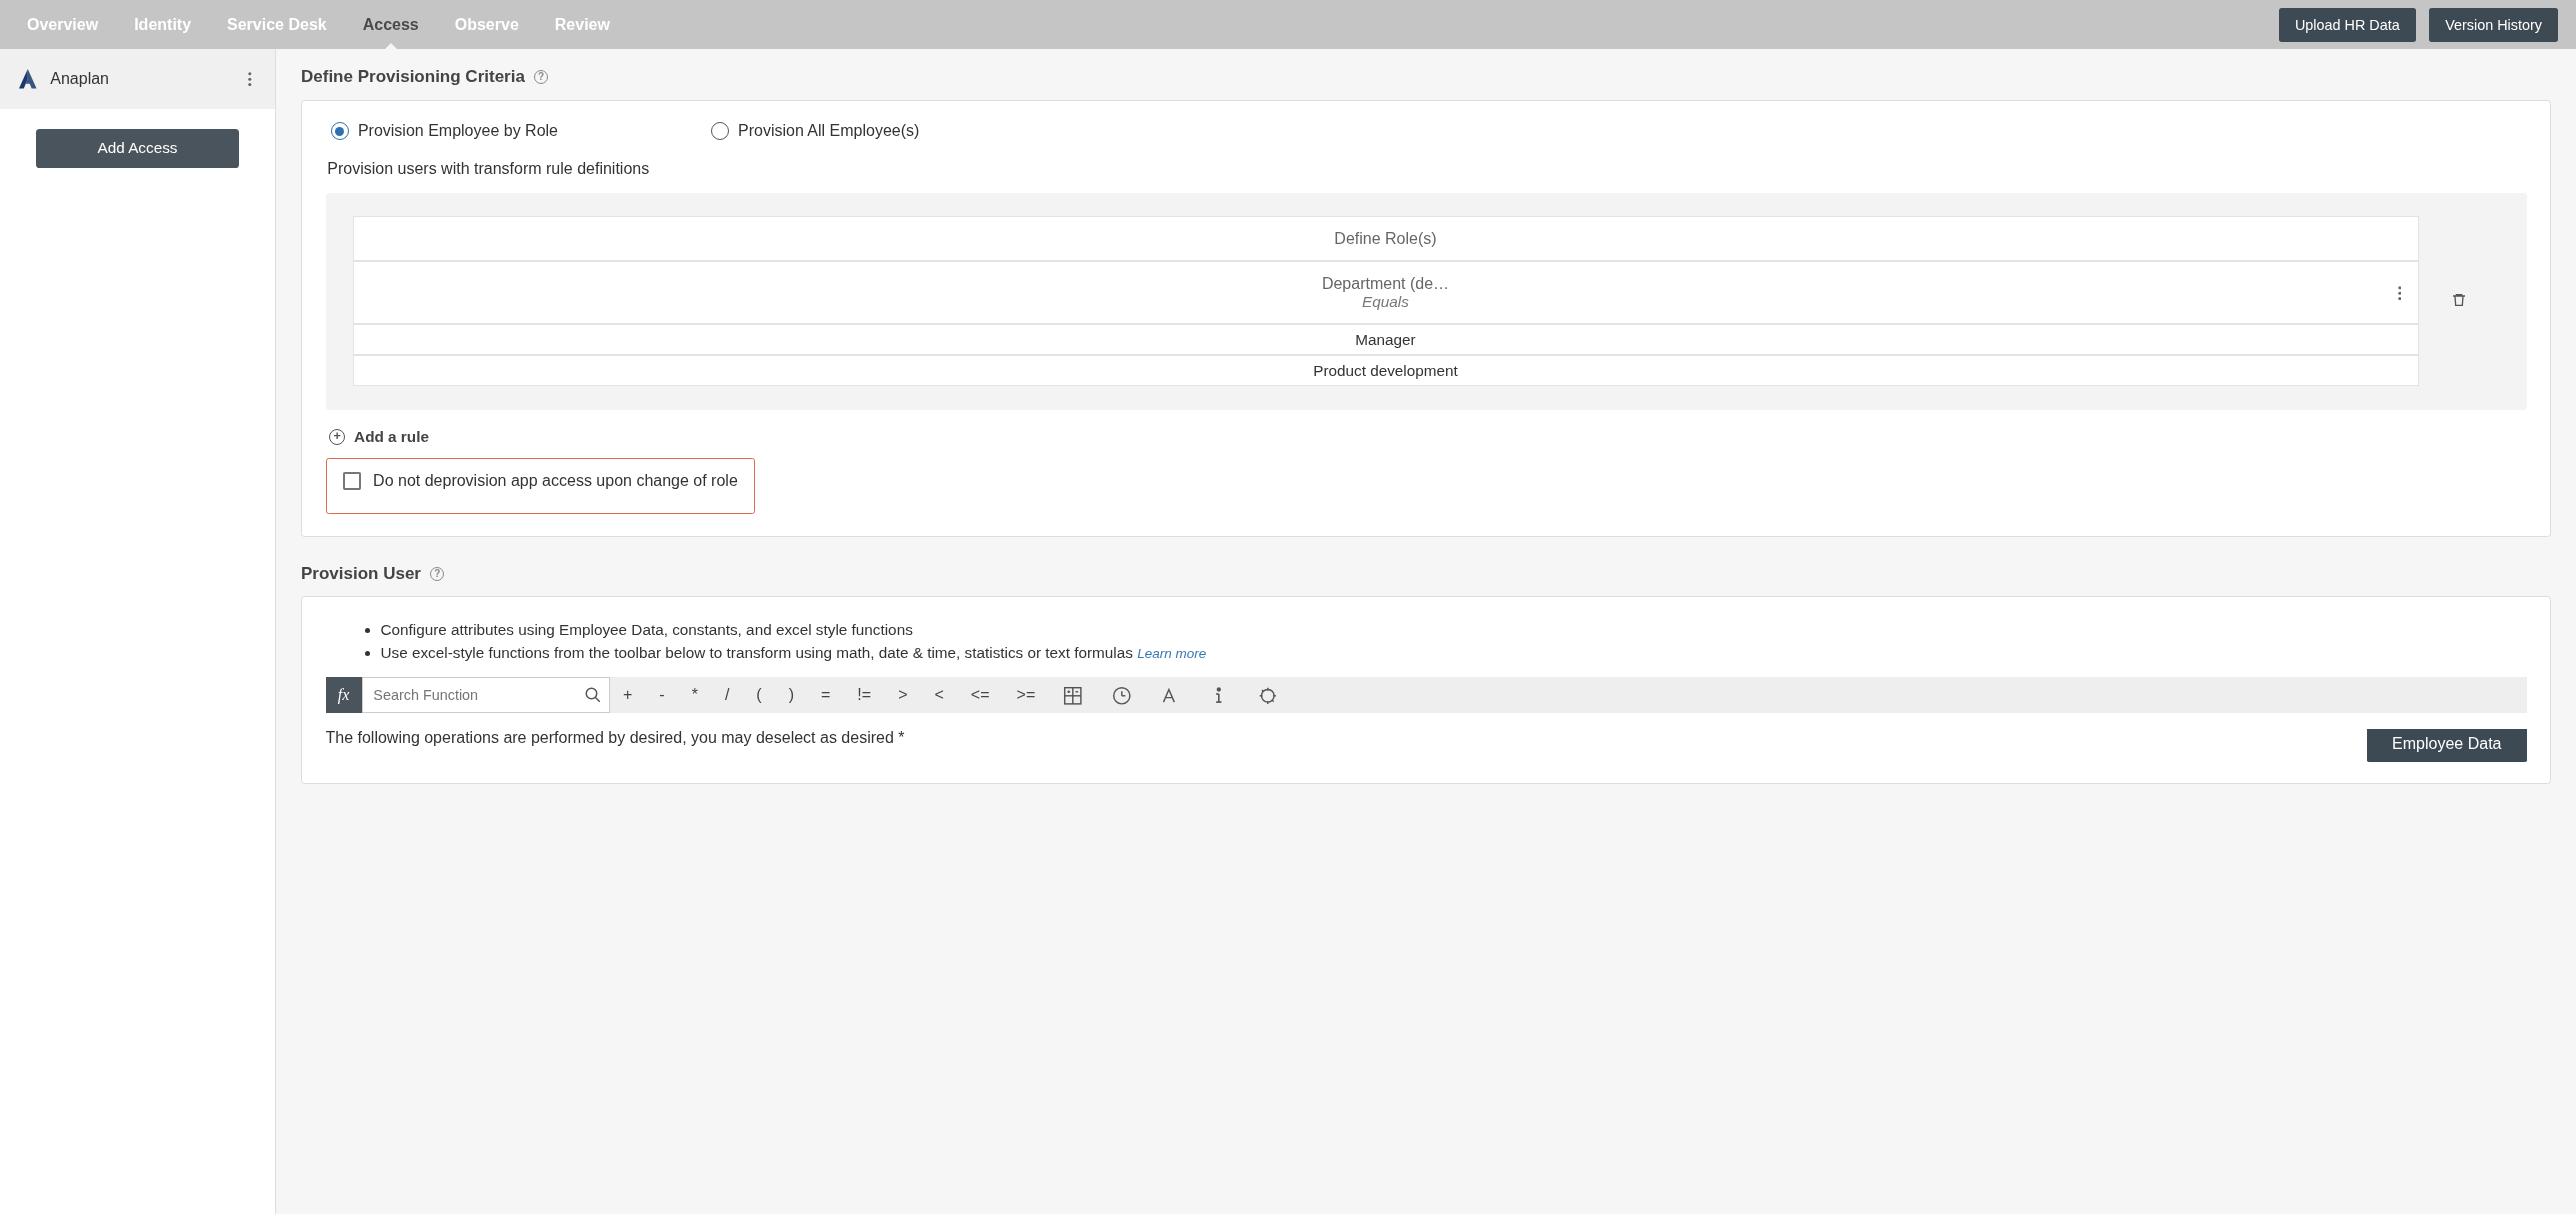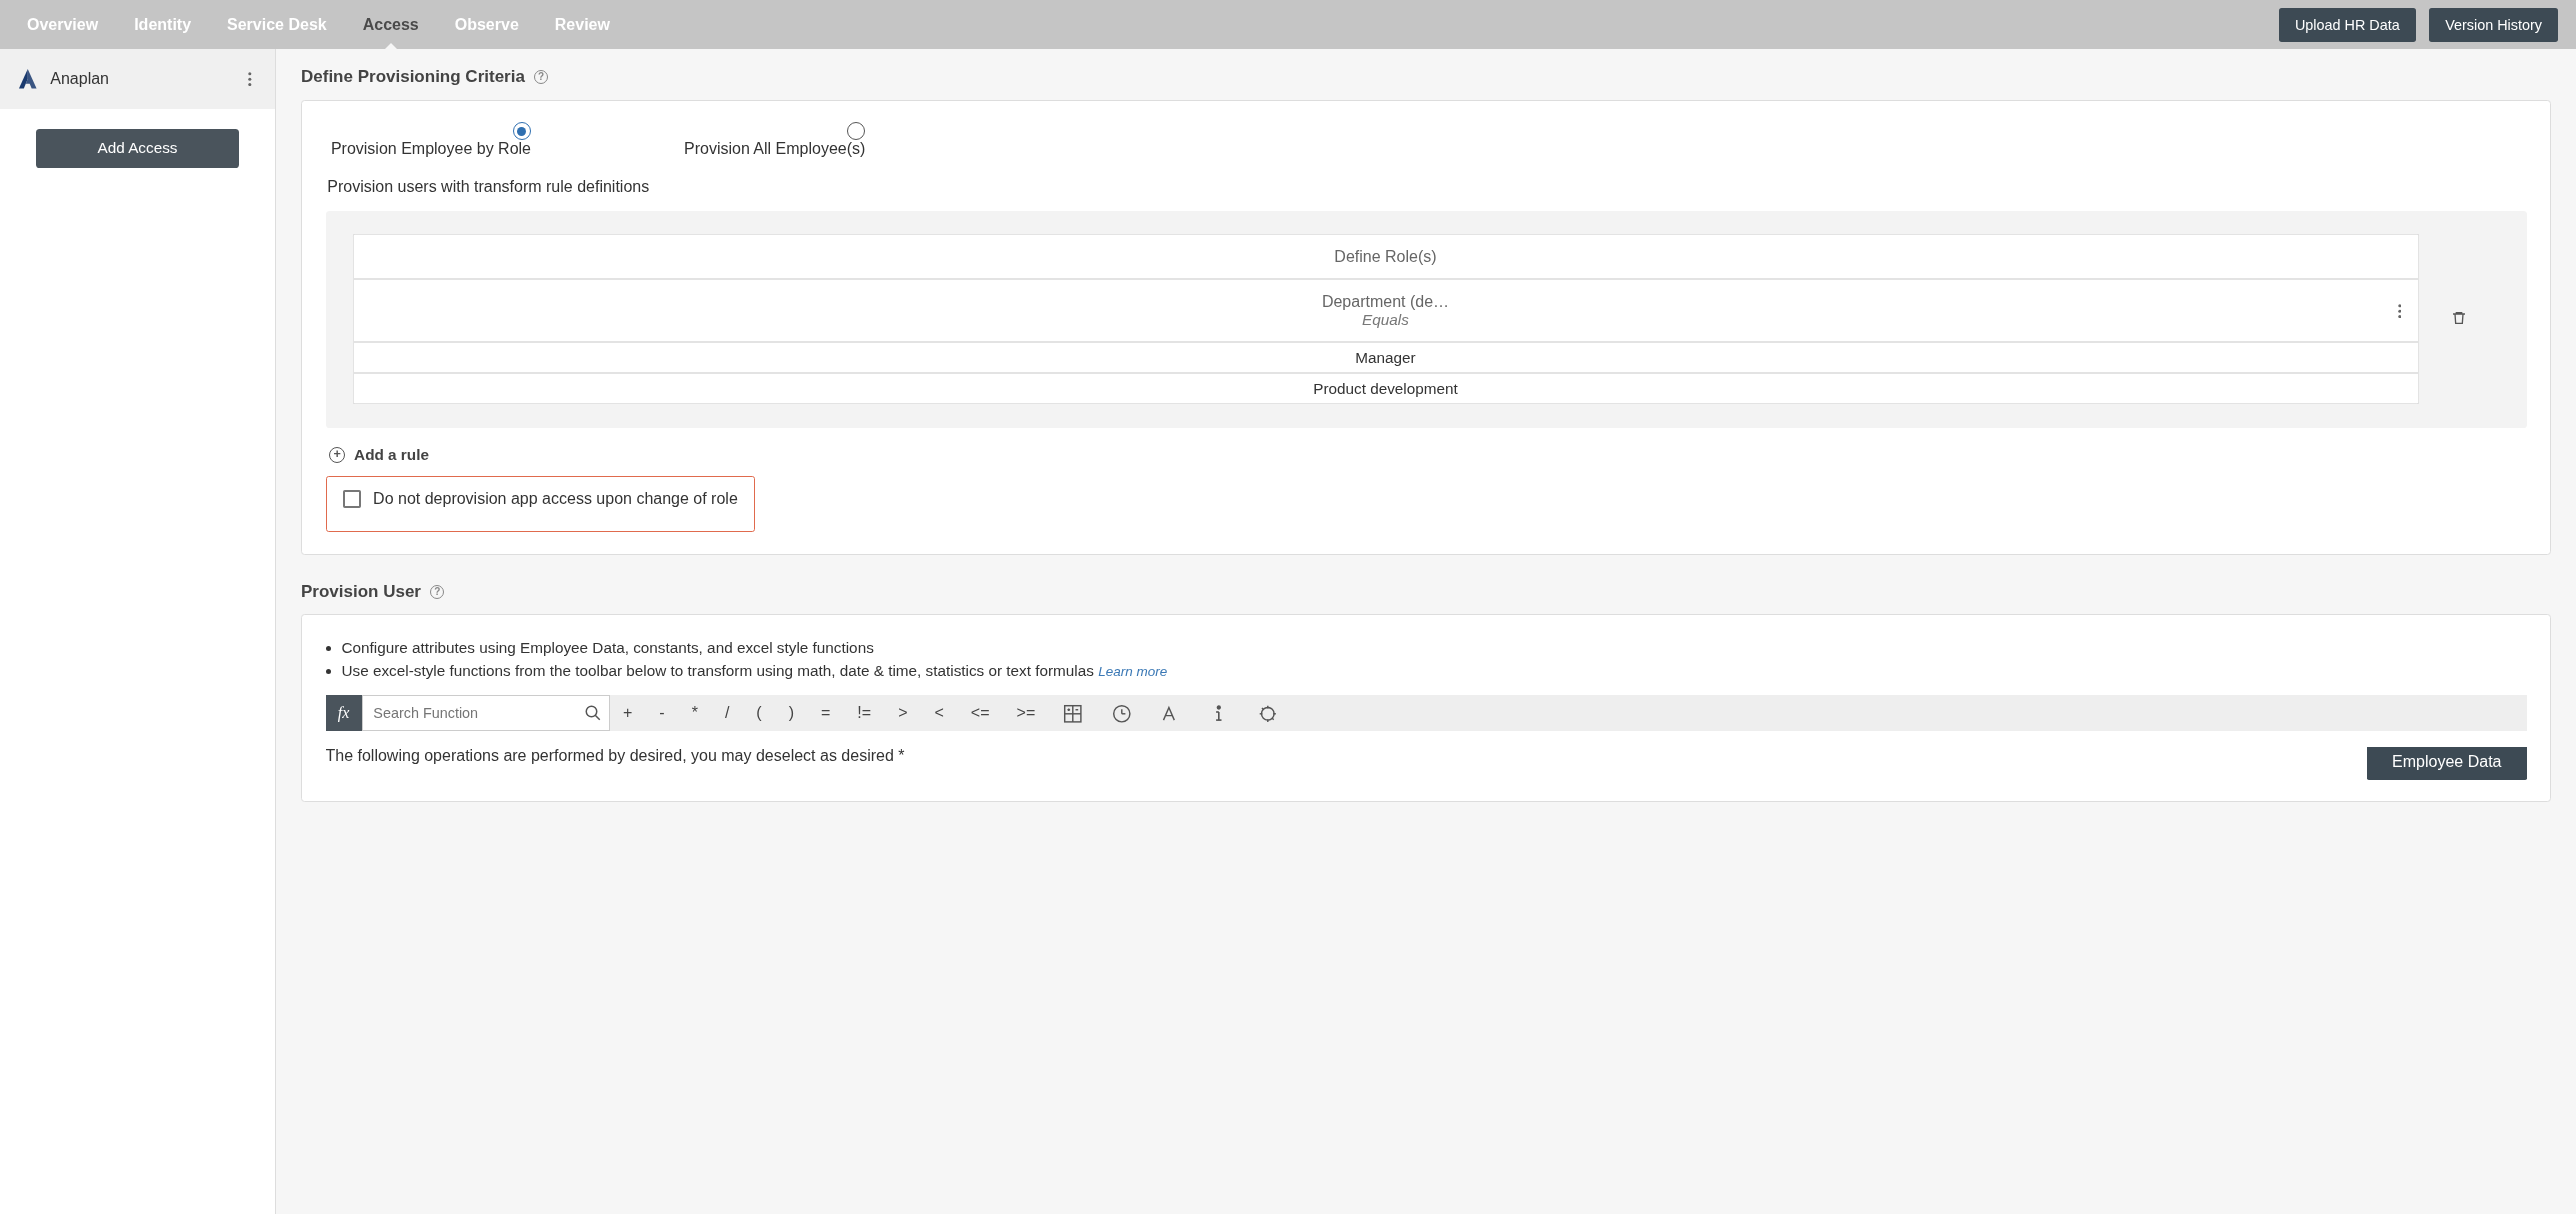--- a/index.html
+++ b/index.html
@@ -27,21 +27,21 @@
   .btn-add-access { width: 100%; background: #4a545c; color: #fff; border: none; padding: 10.8px; font-size: 15.3px; border-radius: 3.6px; cursor: pointer; }
 
   .main { flex: 1; padding: 18px 25px; overflow-y: auto; }
 
   .section-title { font-weight: 700; font-size: 17px; color: #444; display: flex; align-items: center; gap: 9px; margin-bottom: 12.6px; }
   .help-icon { display: inline-flex; width: 14.4px; height: 14.4px; border: 1.4px solid #888; border-radius: 50%; align-items: center; justify-content: center; font-size: 10px; color: #888; }
 
   .panel { border: 0.9px solid #ddd; border-radius: 3.6px; background: #fff; padding: 21.6px 23.5px; margin-bottom: 27px; }
 
   .radio-row { display: flex; gap: 153px; margin-bottom: 20px; align-items: center; padding-left: 5.4px; }
-  .radio-opt { display: flex; align-items: flex-end; cursor: pointer; flex-direction: column; }
+  .radio-opt { display: flex; align-items: flex-end; gap: 9px; cursor: pointer; }
   .radio-outer { width: 18px; height: 18px; border: 1.8px solid #555; border-radius: 50%; display: flex; align-items: center; justify-content: center; }
   .radio-opt.selected .radio-outer { border-color: #2f6fb0; }
   .radio-inner { width: 9px; height: 9px; background: #2f6fb0; border-radius: 50%; display: none; }
   .radio-opt.selected .radio-inner { display: block; }
   .radio-label { font-size: 16px; color: #333; }
 
   .rule-intro { font-size: 16px; color: #333; margin-bottom: 14.4px; padding-left: 1.8px; }
 
   .rule-box { background: #f3f3f3; border-radius: 3.6px; padding: 23.5px 27px; margin-bottom: 18px; position: relative; }
   .rule-table { display: flex; align-items: stretch; gap: 0; }
@@ -55,21 +55,21 @@
 
   .add-rule { display: flex; align-items: center; gap: 9px; font-weight: 700; color: #444; cursor: pointer; margin: 5.4px 0 12.6px 3.6px; font-size: 15.3px; }
   .add-rule-icon { width: 16px; height: 16px; border: 1.6px solid #555; border-radius: 50%; display: inline-flex; align-items: center; justify-content: center; font-size: 12.6px; color: #555; line-height: 1; }
 
   .deprov { border: 1.8px solid #e06a4d; border-radius: 2.7px; padding: 12.6px 16px 23.5px 16px; display: flex; align-items: flex-start; gap: 12.6px; width: fit-content; max-width: 451px; }
   .checkbox { width: 18px; height: 18px; border: 2.3px solid #777; border-radius: 1.8px; flex-shrink: 0; }
   .deprov-label { font-size: 16px; color: #333; }
 
   
   .pu-list { list-style: disc; padding-left: 16px; margin-bottom: 12.6px; }
-  .pu-list li { font-size: 15.3px; color: #333; line-height: 1.5; }
+  .pu-list li { font-size: 15.3px; color: #333; line-height: 1.5; margin-left: 39px; }
   .learn-more { color: #3a78b5; font-style: italic; font-size: 13.5px; cursor: pointer; }
 
   .fx-row { display:flex; align-items:stretch; height: 36px; margin-bottom: 16px; }
   .fx-badge { width: 36px; background: #4a545c; color: #fff; display:flex; align-items:center; justify-content:center; font-style: italic; font-family: serif; font-size: 16px; }
   .fx-search { display:flex; align-items:center; border:0.9px solid #ccc; background:#fff; width: 248px; }
   .fx-search input { border:none; outline:none; padding: 0 10.8px; font-size: 14.4px; flex:1; height:100%; }
   .fx-search .mag { width: 31px; display:flex; align-items:center; justify-content:center; }
   .fx-search .mag svg { width: 18px; height:18px; color:#555; }
   .op-bar { display:flex; background:#eee; flex:1; }
   .op { padding: 0 13.5px; display:flex; align-items:center; justify-content:center; font-size: 16px; color:#444; cursor:pointer; }

